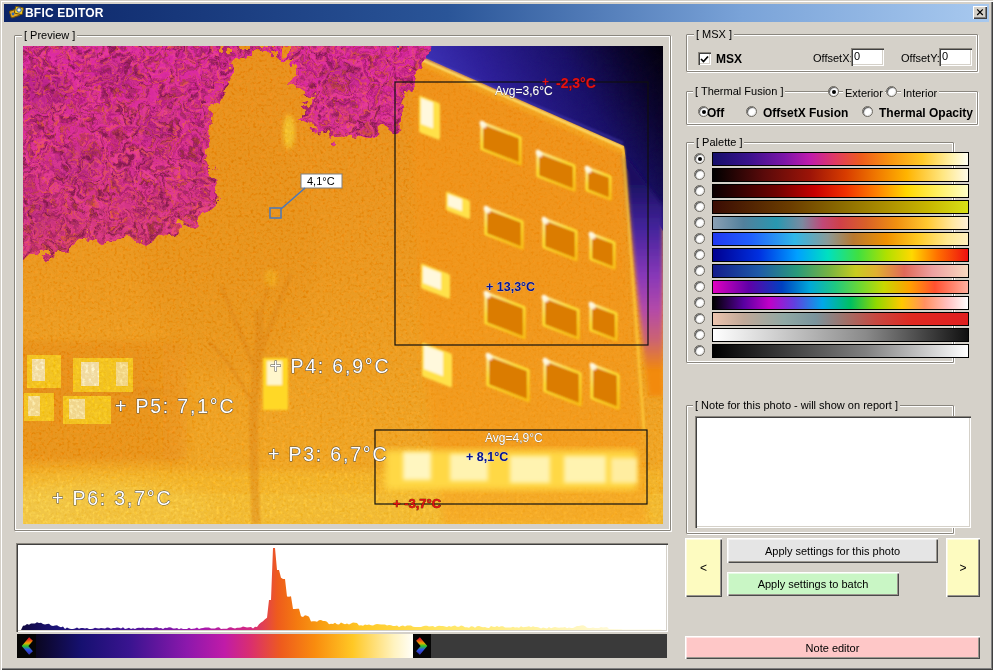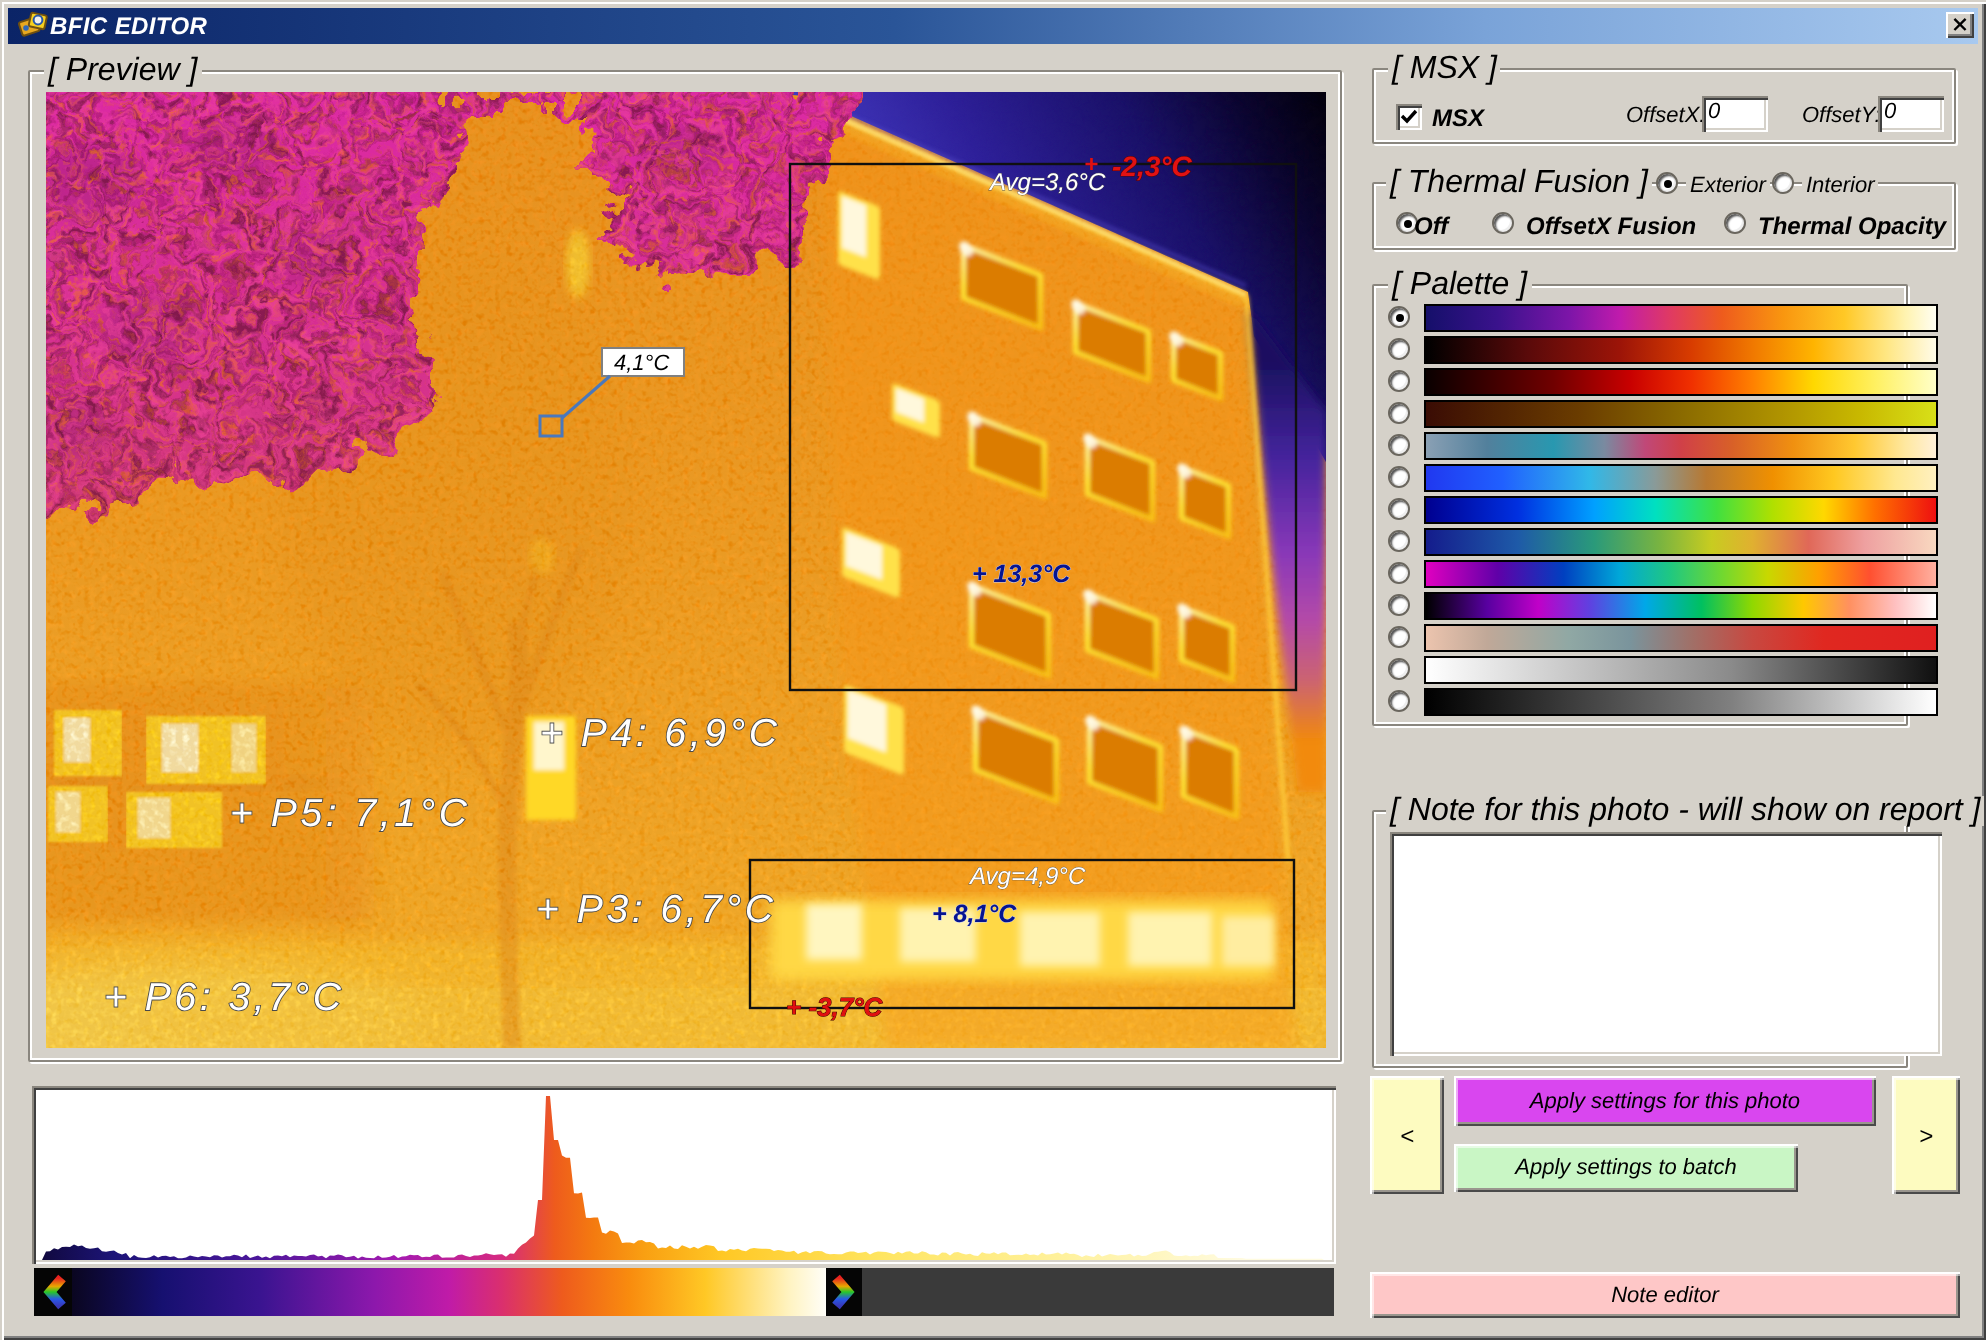--- a/index.html
+++ b/index.html
@@ -1,25 +1,25 @@
 <!DOCTYPE html>
 <html><head><meta charset="utf-8"><style>
 *{margin:0;padding:0;box-sizing:border-box}
 body{font-family:"Liberation Sans",sans-serif;background:#d5d1c9}
 #win{position:relative;width:993px;height:670px;background:#d5d1c9;overflow:hidden;
- box-shadow:inset 1px 1px 0 #d4d0c8, inset 2px 2px 0 #fff, inset -1px -1px 0 #404040, inset -2px -2px 0 #808080;font-style:italic;}
+ box-shadow:inset 1px 1px 0 #d4d0c8, inset 2px 2px 0 #fff, inset -1px -1px 0 #404040, inset -2px -2px 0 #808080;}
 #title{position:absolute;left:4px;top:4px;right:4px;height:18px;
  background:linear-gradient(to right,#0b2467,#2a5598 45%,#7aa3d8 75%,#a8c9ef 100%);color:#fff;font-weight:bold;font-size:12px;}
 #title .txt{position:absolute;left:21px;top:2px;letter-spacing:.2px}
 #closebtn{position:absolute;right:2px;top:2px;width:14px;height:13px;background:#d5d1c9;
  box-shadow:inset 1px 1px 0 #fff, inset -1px -1px 0 #404040, inset -2px -2px 0 #808080;
  color:#000;font-size:11px;line-height:12px;text-align:center;font-weight:bold}
 .group{position:absolute;border:1px solid #8a867e;border-radius:1px;
  box-shadow:inset 1px 1px 0 #fff,inset -1px -1px 0 #fff,1px 1px 0 #fff;}
-.group>.lbl{position:absolute;top:-8px;left:7px;background:#d5d1c9;padding:0 2px;font-size:16px;color:#000;white-space:nowrap;line-height:15px}
+.group>.lbl{position:absolute;top:-8px;left:7px;background:#d5d1c9;padding:0 2px;font-size:11px;color:#000;white-space:nowrap;line-height:15px}
 .sunken{background:#fff;box-shadow:inset 1px 1px 0 #8a867e, inset 2px 2px 0 #404040, inset -1px -1px 0 #fff, inset -2px -2px 0 #d5d1c9;}
 .cb{position:absolute;width:13px;height:13px;background:#fff;
  box-shadow:inset 1px 1px 0 #8a867e, inset 2px 2px 0 #404040, inset -1px -1px 0 #fff, inset -2px -2px 0 #d5d1c9;}
 .radio{position:absolute;width:11px;height:11px;border-radius:50%;background:#fff;
  border:1px solid #6a665e;box-shadow:inset 1px 1px 1px #555, inset -1px -1px 0 #eee;}
 .radio.sel::after{content:"";position:absolute;left:2.5px;top:2.5px;width:4px;height:4px;border-radius:50%;background:#000}
 .lab{position:absolute;font-size:11px;color:#000;white-space:nowrap}
 .bold{font-weight:bold}
 .inp{position:absolute;background:#fff;box-shadow:inset 1px 1px 0 #8a867e, inset 2px 2px 0 #404040, inset -1px -1px 0 #fff, inset -2px -2px 0 #d5d1c9;
  font-size:11px;padding:2px 0 0 3px;color:#000}
@@ -432,17 +432,17 @@
   <span class="radio" style="left:7px;top:202px"></span>
       <div class="pstrip" style="top:201px;background:linear-gradient(to right,#000,#808080 60%,#fff)"></div>
  </div>
 
  <div class="group" style="left:686px;top:405px;width:268px;height:129px">
   <span class="lbl" style="left:6px">[ Note for this photo - will show on report ]</span>
   <div class="sunken" style="position:absolute;left:8px;top:10px;width:276px;height:112px"></div>
  </div>
 
  <div class="btn" style="left:685px;top:538px;width:37px;height:59px;background:#fdfbc0;font-size:12px">&lt;</div>
- <div class="btn" style="left:727px;top:538px;width:211px;height:25px;background:#d946ef">Apply settings for this photo</div>
+ <div class="btn" style="left:727px;top:538px;width:211px;height:25px;background:#e5e5e5">Apply settings for this photo</div>
  <div class="btn" style="left:727px;top:572px;width:172px;height:24px;background:#c9f6c5">Apply settings to batch</div>
  <div class="btn" style="left:946px;top:538px;width:34px;height:59px;background:#fdfbc0;font-size:12px">&gt;</div>
  <div class="btn" style="left:685px;top:636px;width:295px;height:23px;background:#fec7c7">Note editor</div>
 </div>
 
 </body></html>

